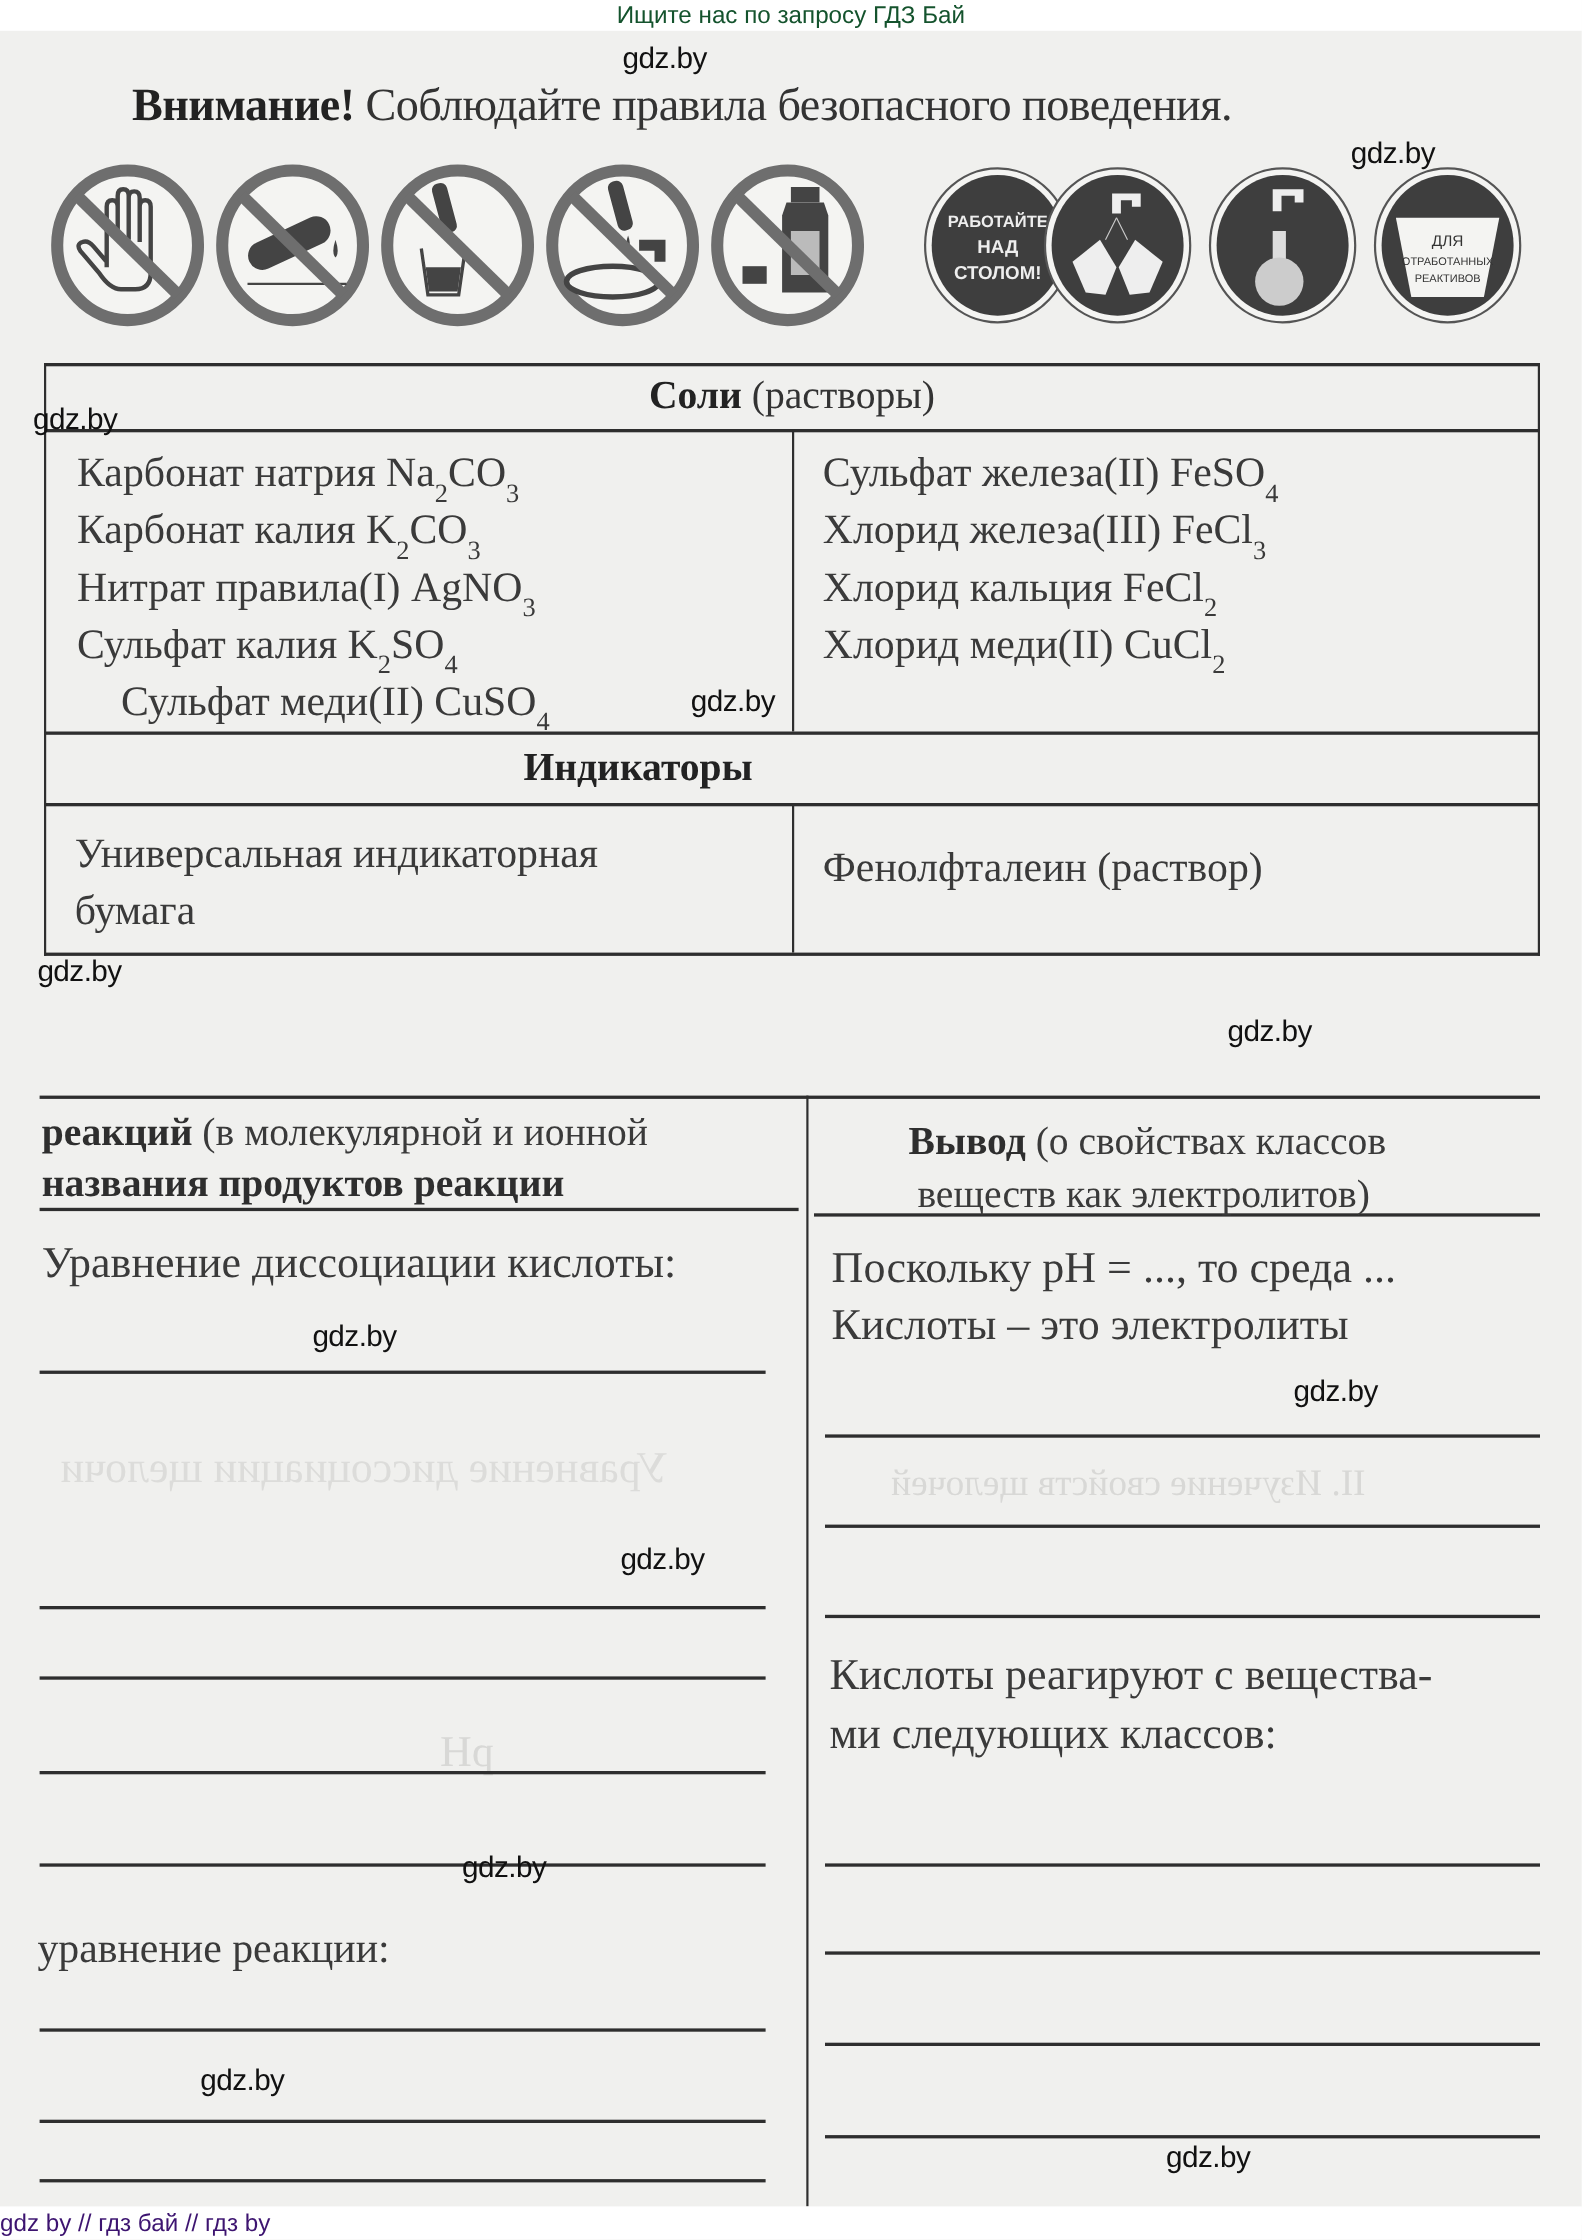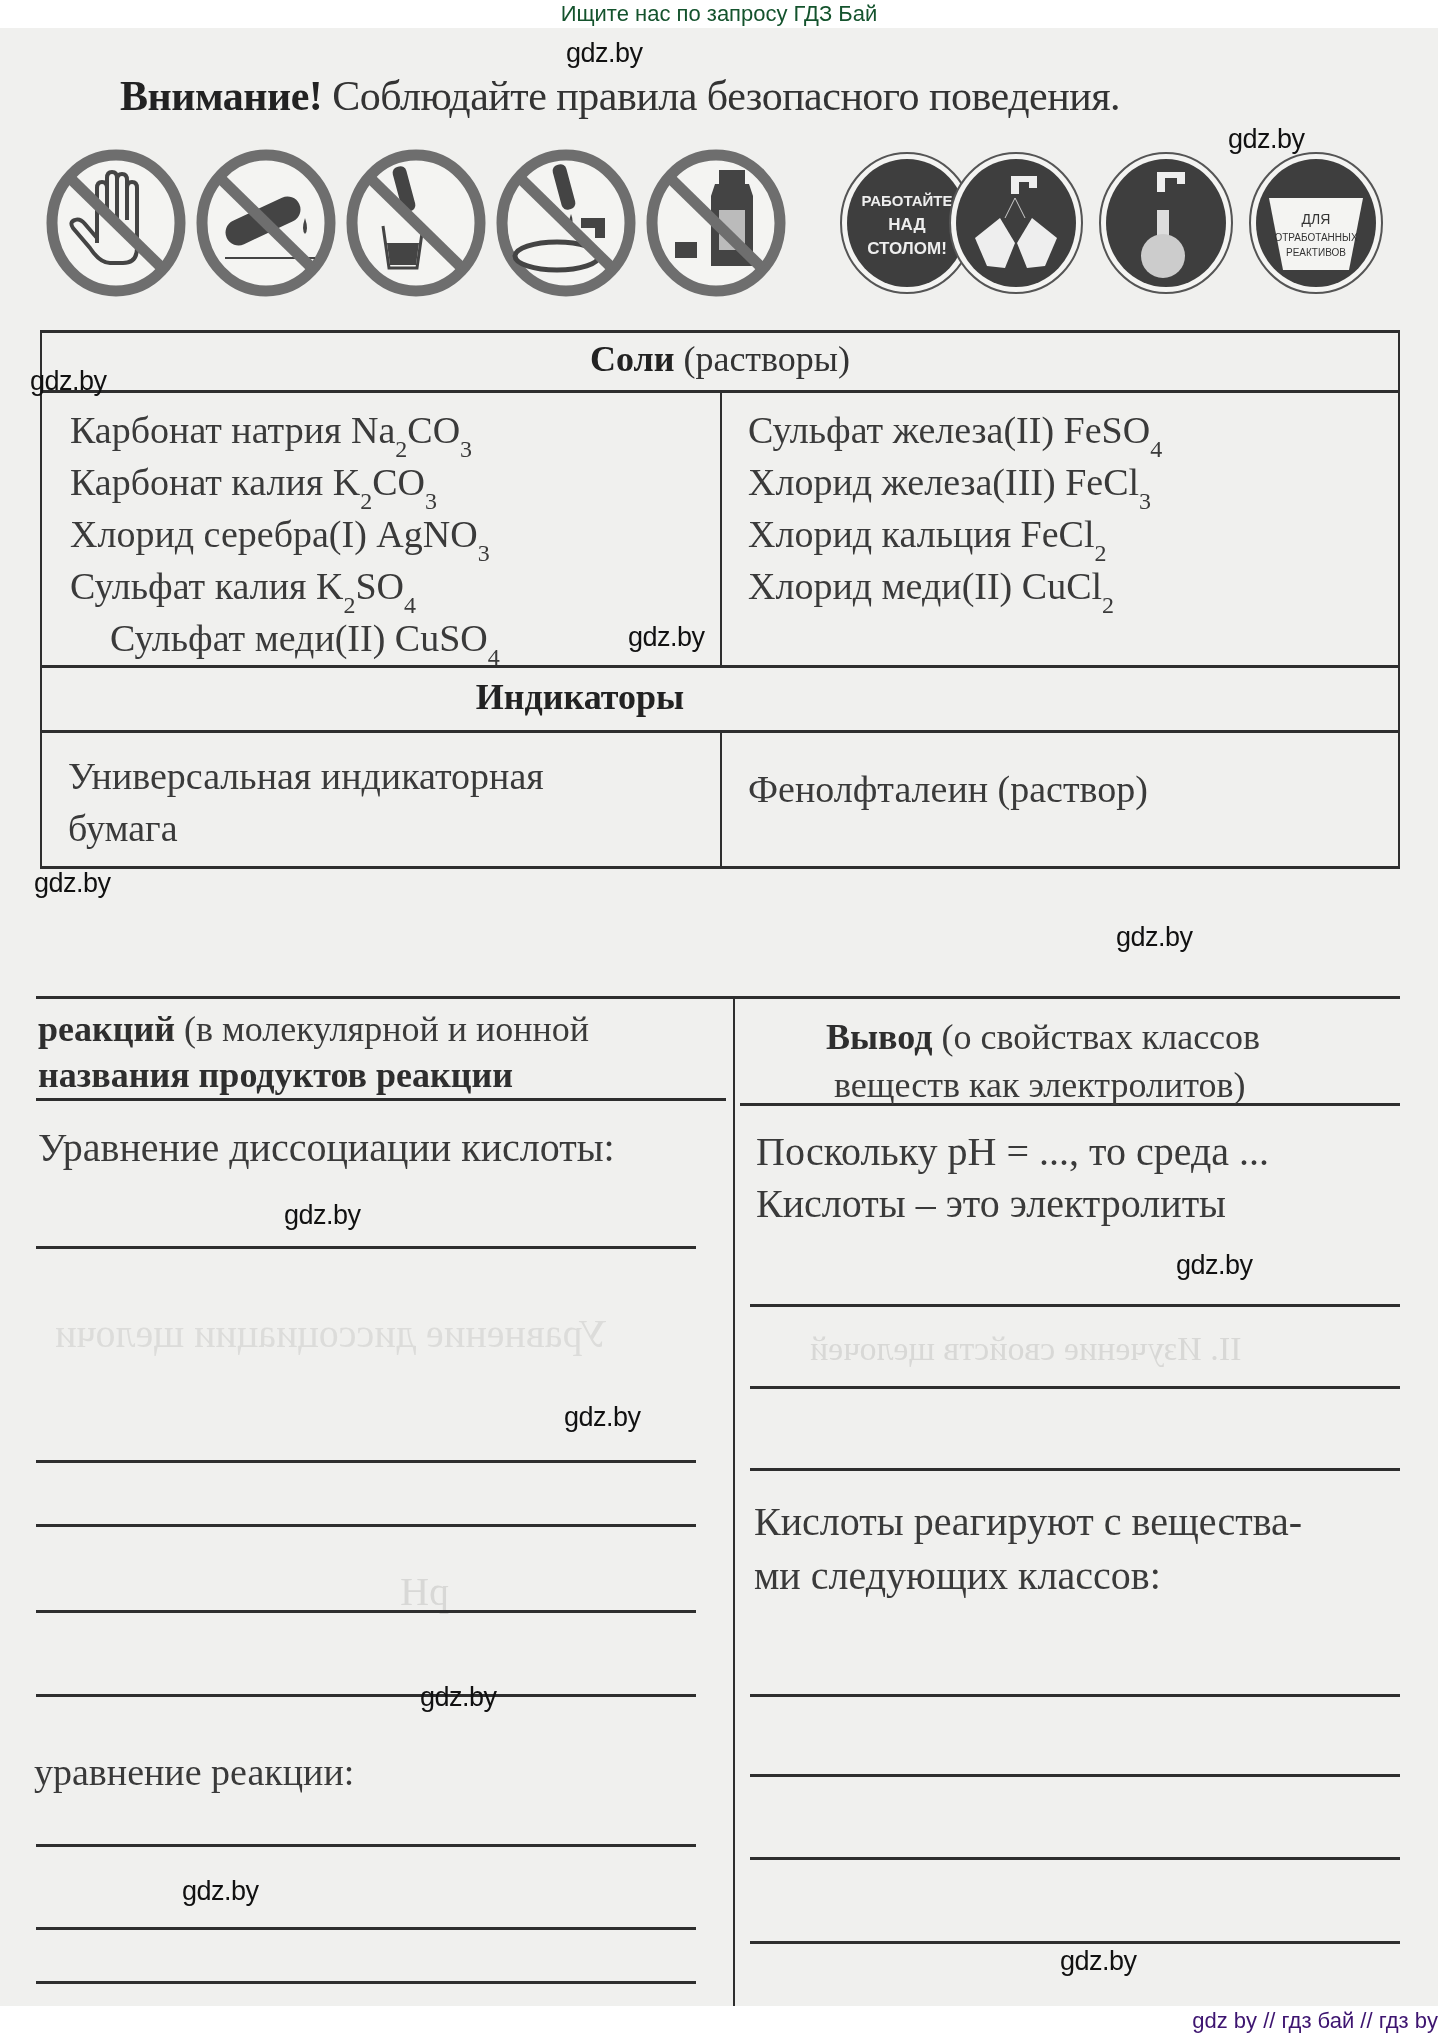--- a/index.html
+++ b/index.html
@@ -1,21 +1,21 @@
 <!DOCTYPE html>
 <html><head>
 <meta charset="utf-8">
 <style>
   html, body { margin:0; padding:0; }
   body { width:1438px; height:2036px; position:relative; background:#ffffff; overflow:hidden;
          font-family:"Liberation Serif", serif; color:#3a3a3a; }
   .top-banner { position:absolute; left:0; top:0; width:1438px; height:28px; background:#fff;
                 text-align:center; font-family:"Liberation Sans", sans-serif; font-size:22px; line-height:28px; }
   .bottom-banner { position:absolute; left:0; top:2006px; width:1438px; height:17px; background:#fff;
-                   text-align:right; font-family:"Liberation Sans", sans-serif; font-size:22px; line-height:30px; }
+                   text-align:left; font-family:"Liberation Sans", sans-serif; font-size:22px; line-height:30px; }
   .page { position:absolute; left:0; top:28px; width:1438px; height:1978px; background:#f0f0ee; overflow:hidden; }
   .wm { position:absolute; font-family:"Liberation Sans", sans-serif; font-size:27px; color:#111; letter-spacing:-0.5px; }
   .title { position:absolute; left:120px; top:44px; font-size:42px; color:#333; letter-spacing:-0.5px; }
   .title b { color:#222; }
   .icons { position:absolute; left:45px; top:120px; height:150px; width:1370px; }
   .sign { position:absolute; top:0; width:142px; height:150px; }
   .hline { position:absolute; height:3px; background:#2e2e2e; }
   .vline { position:absolute; width:2px; background:#2e2e2e; }
   .cell-text { position:absolute; font-size:38px; line-height:52px; color:#3a3a3a; white-space:nowrap; }
   .cell-text sub { font-size:24px; vertical-align:-14px; }
@@ -149,21 +149,21 @@
     <div class="vline" style="left:720px; top:362px; height:275px;"></div>
     <div class="vline" style="left:720px; top:702px; height:136px;"></div>
 
     <div class="head" style="left:40px; top:310px; width:1360px;">
       <b>Соли</b><span> (растворы)</span>
     </div>
 
     <div class="cell-text" style="left:70px; top:376px;" id="saltsLeft">
         <div style="height: 52px;"><span>Карбонат натрия </span><span><span>Na</span><sub>2</sub><span>CO</span><sub>3</sub></span></div>
         <div style="height: 52px;"><span>Карбонат калия </span><span><span>K</span><sub>2</sub><span>CO</span><sub>3</sub></span></div>
-        <div style="height: 52px;"><span>Хлорид серебра(I) </span><span><span>AgNO</span><sub>3</sub></span></div>
+        <div style="height: 52px;"><span>Нитрат правила(I) </span><span><span>AgNO</span><sub>3</sub></span></div>
         <div style="height: 52px;"><span>Сульфат калия </span><span><span>K</span><sub>2</sub><span>SO</span><sub>4</sub></span></div>
         <div style="height: 52px; margin-left: 40px;"><span>Сульфат меди(II) </span><span><span>CuSO</span><sub>4</sub></span></div>
       </div>
 
     <div class="cell-text" style="left:748px; top:376px;" id="saltsRight">
         <div style="height: 52px;"><span>Сульфат железа(II) </span><span><span>FeSO</span><sub>4</sub></span></div>
         <div style="height: 52px;"><span>Хлорид железа(III) </span><span><span>FeCl</span><sub>3</sub></span></div>
         <div style="height: 52px;"><span>Хлорид кальция </span><span><span>FeCl</span><sub>2</sub></span></div>
         <div style="height: 52px;"><span>Хлорид меди(II) </span><span><span>CuCl</span><sub>2</sub></span></div>
       </div>

